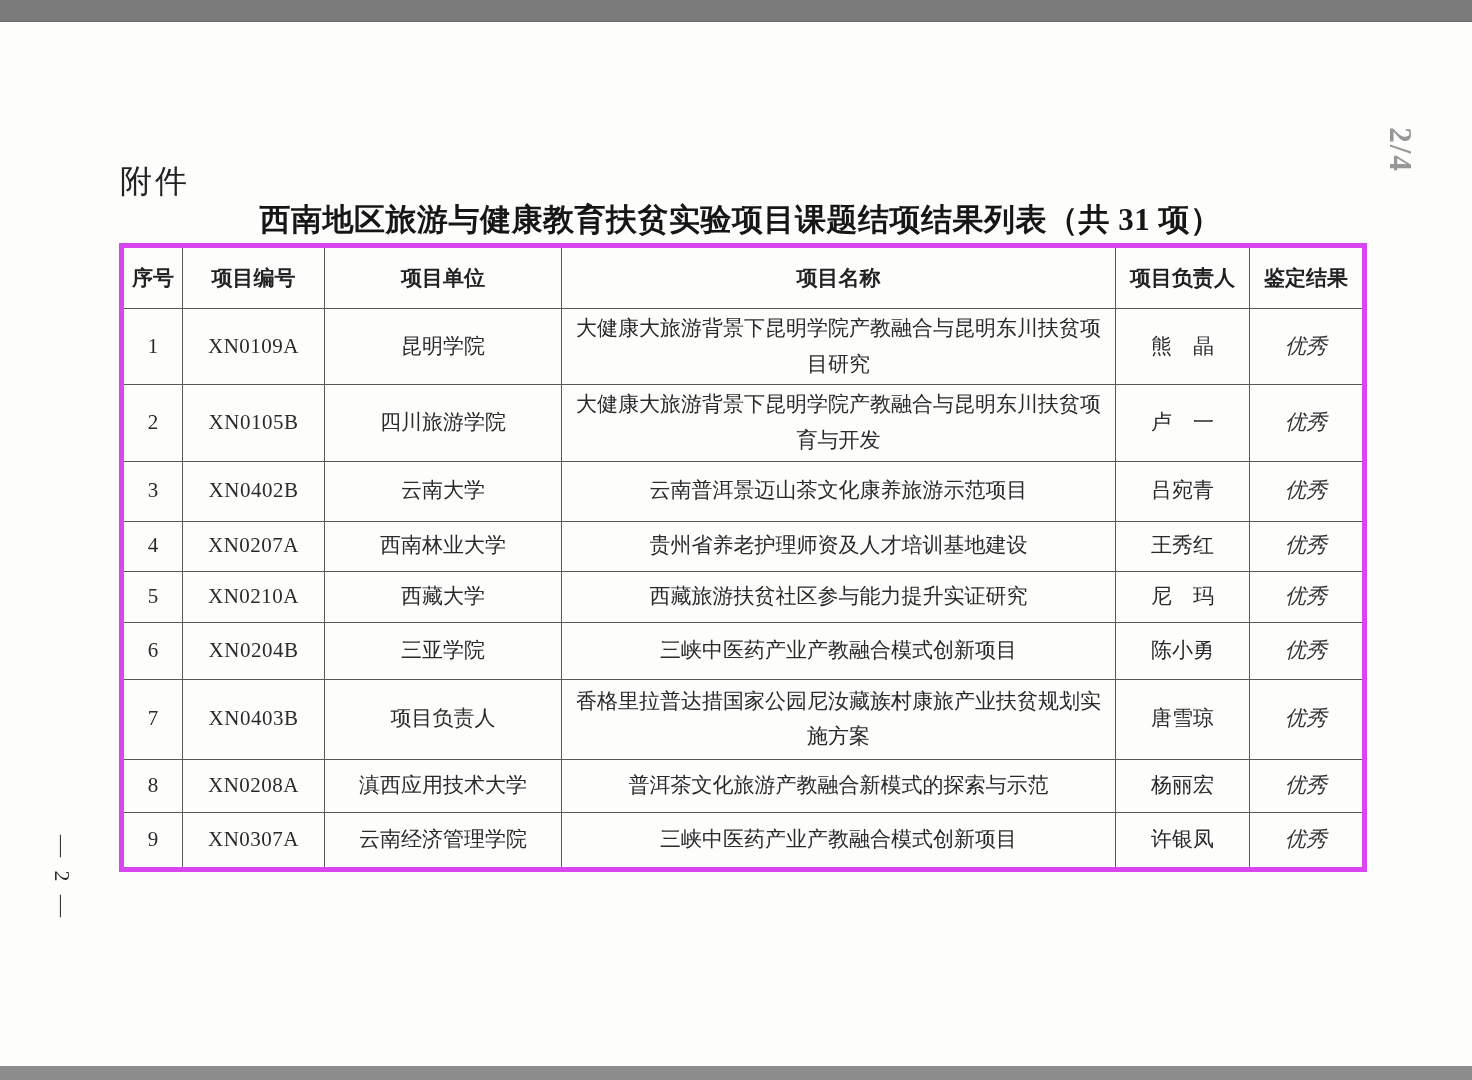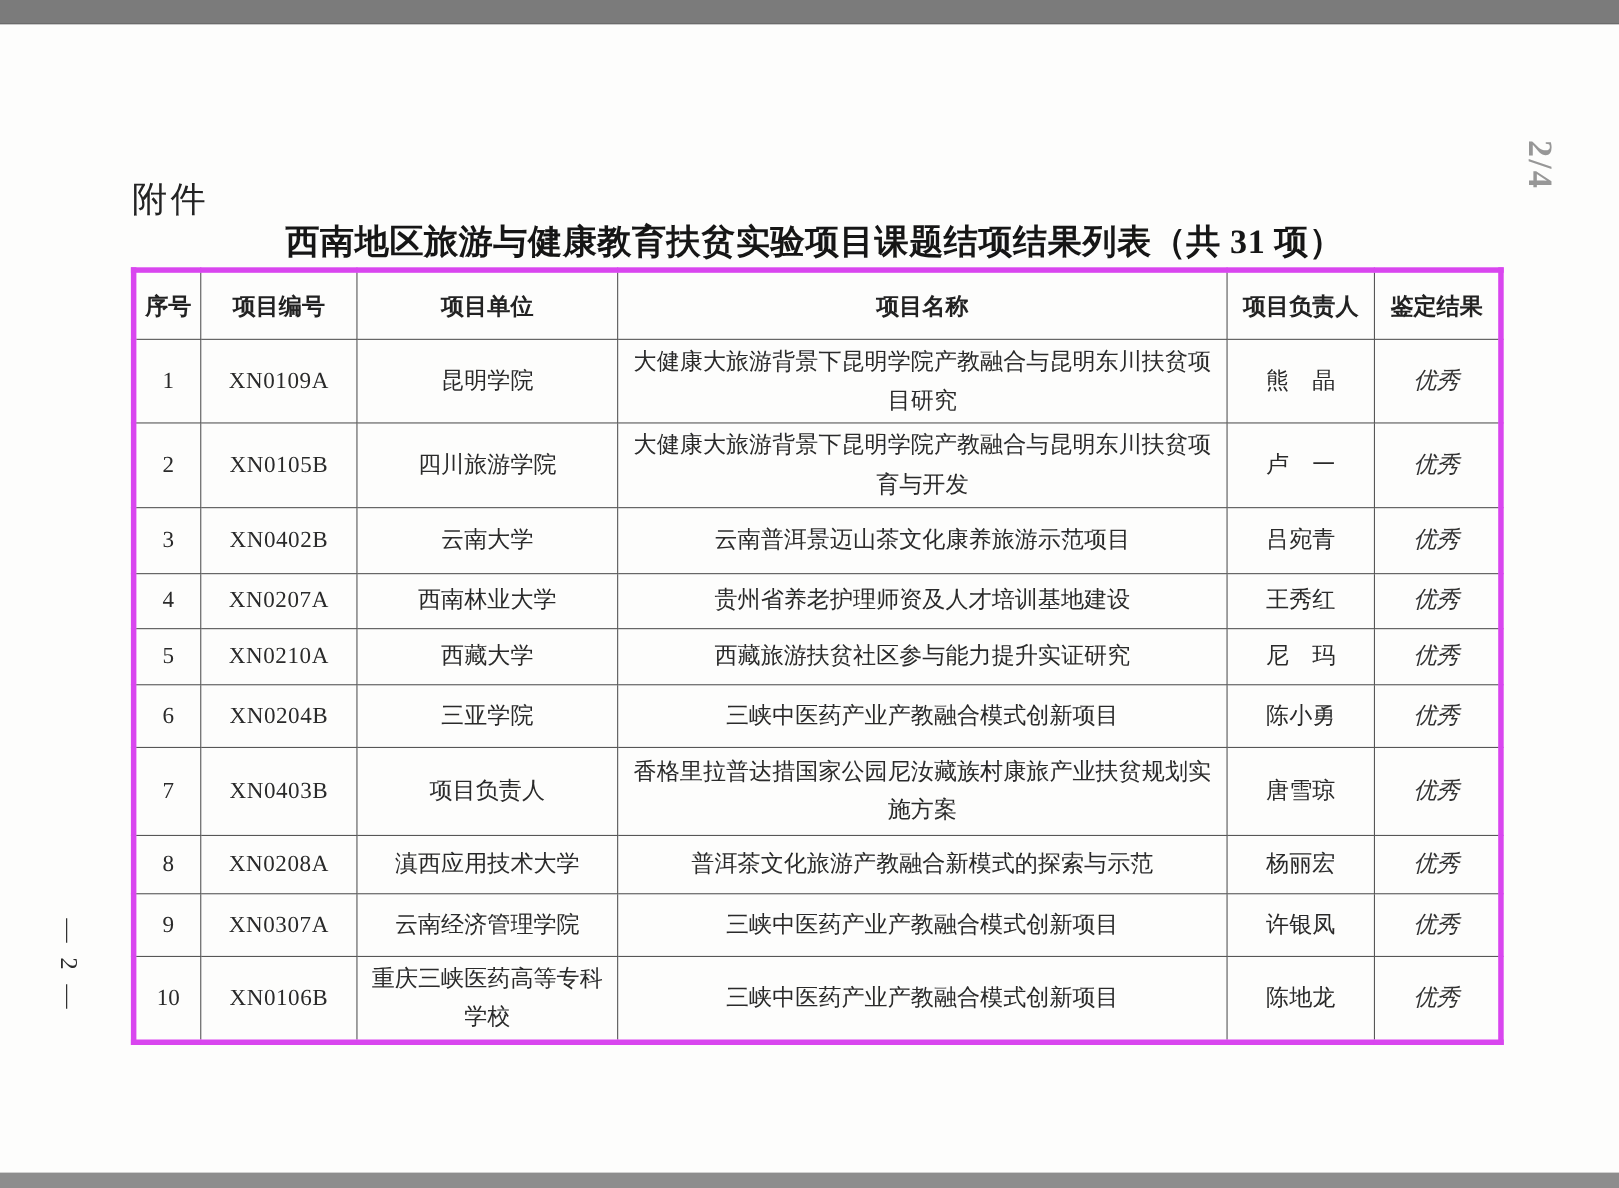--- a/index.html
+++ b/index.html
@@ -208,27 +208,18 @@
         <td class="cell-result">优秀</td>
       </tr>
       <tr style="height: 57px;">
         <td class="cell-index">9</td>
         <td class="cell-code">XN0307A</td>
         <td class="cell-unit">云南经济管理学院</td>
         <td class="cell-name">三峡中医药产业产教融合模式创新项目</td>
         <td class="cell-leader">许银凤</td>
         <td class="cell-result">优秀</td>
       </tr>
-      <tr style="height: 75px;">
-        <td class="cell-index">10</td>
-        <td class="cell-code">XN0106B</td>
-        <td class="cell-unit">重庆三峡医药高等专科
-学校</td>
-        <td class="cell-name">三峡中医药产业产教融合模式创新项目</td>
-        <td class="cell-leader">陈地龙</td>
-        <td class="cell-result">优秀</td>
-      </tr>
     </tbody>
 </table>
 
 <div class="page-number">— 2 —</div>
 
 <div class="scan-edge bottom"></div>
 
 </body></html>

